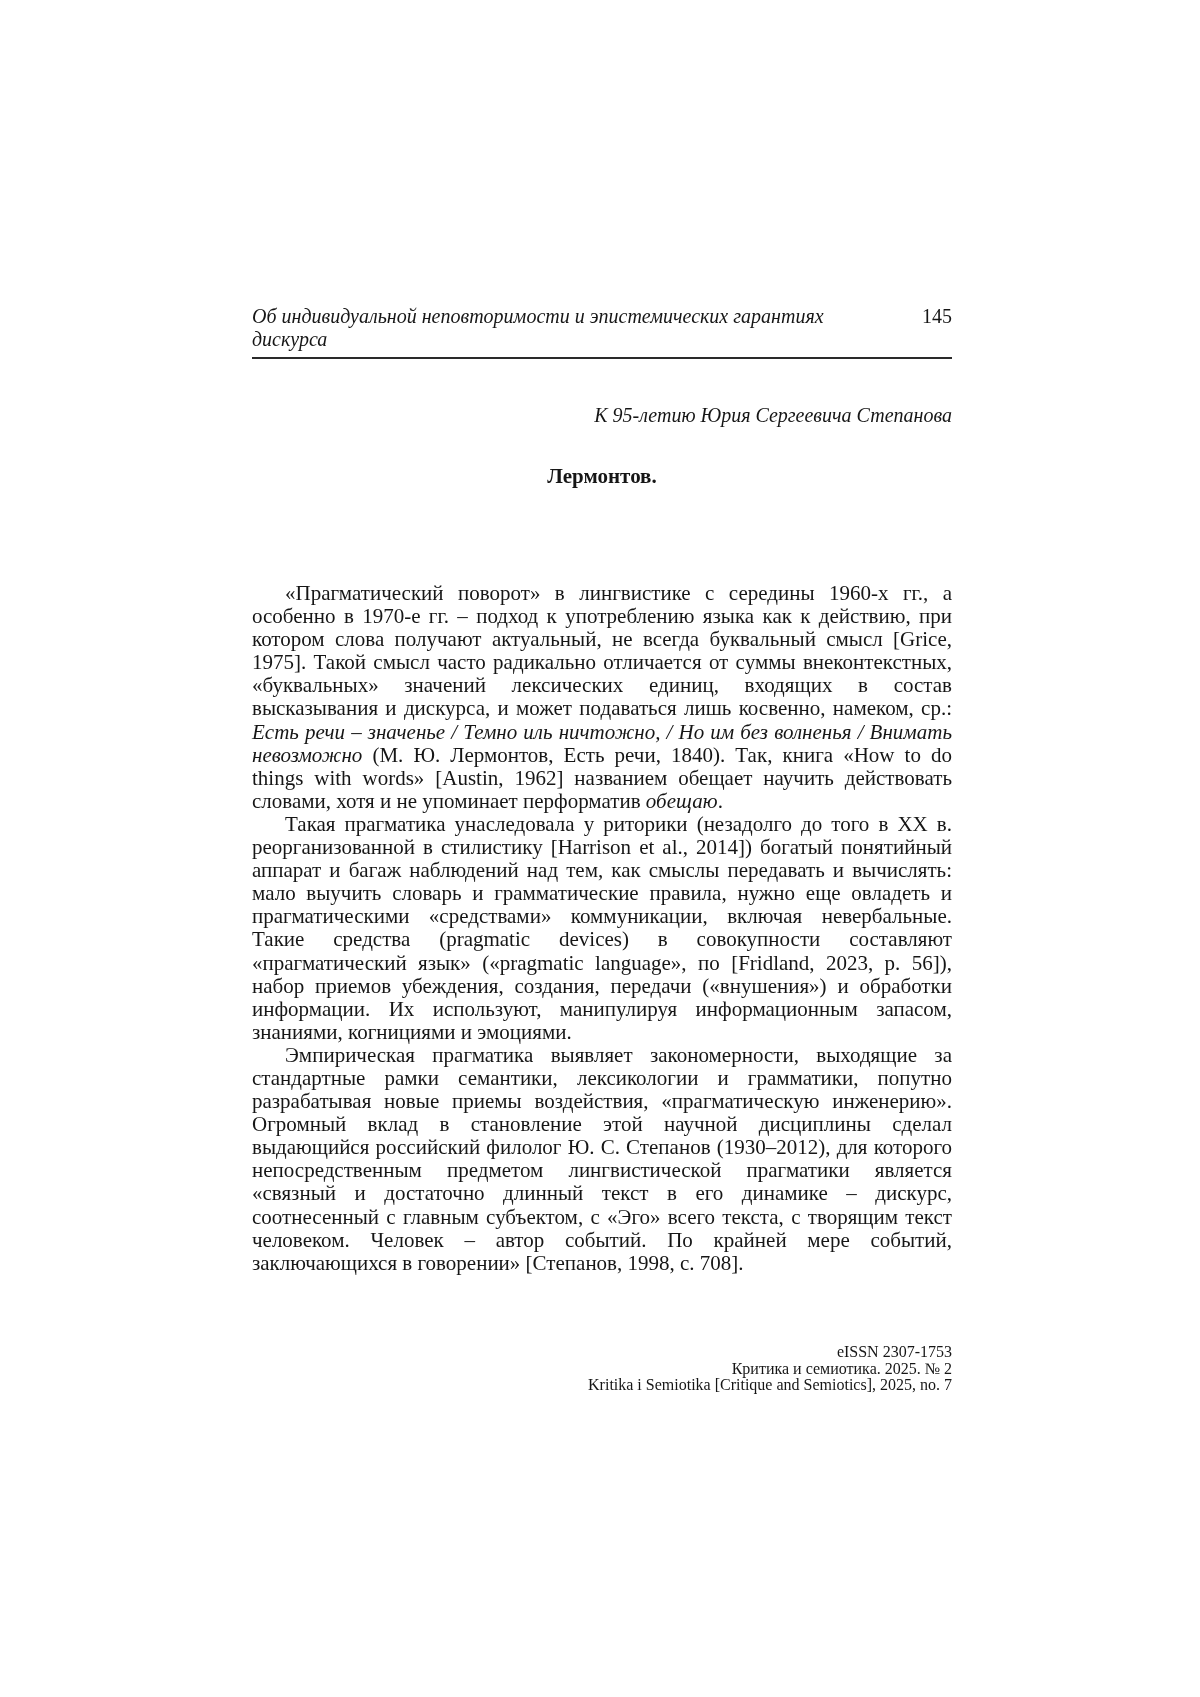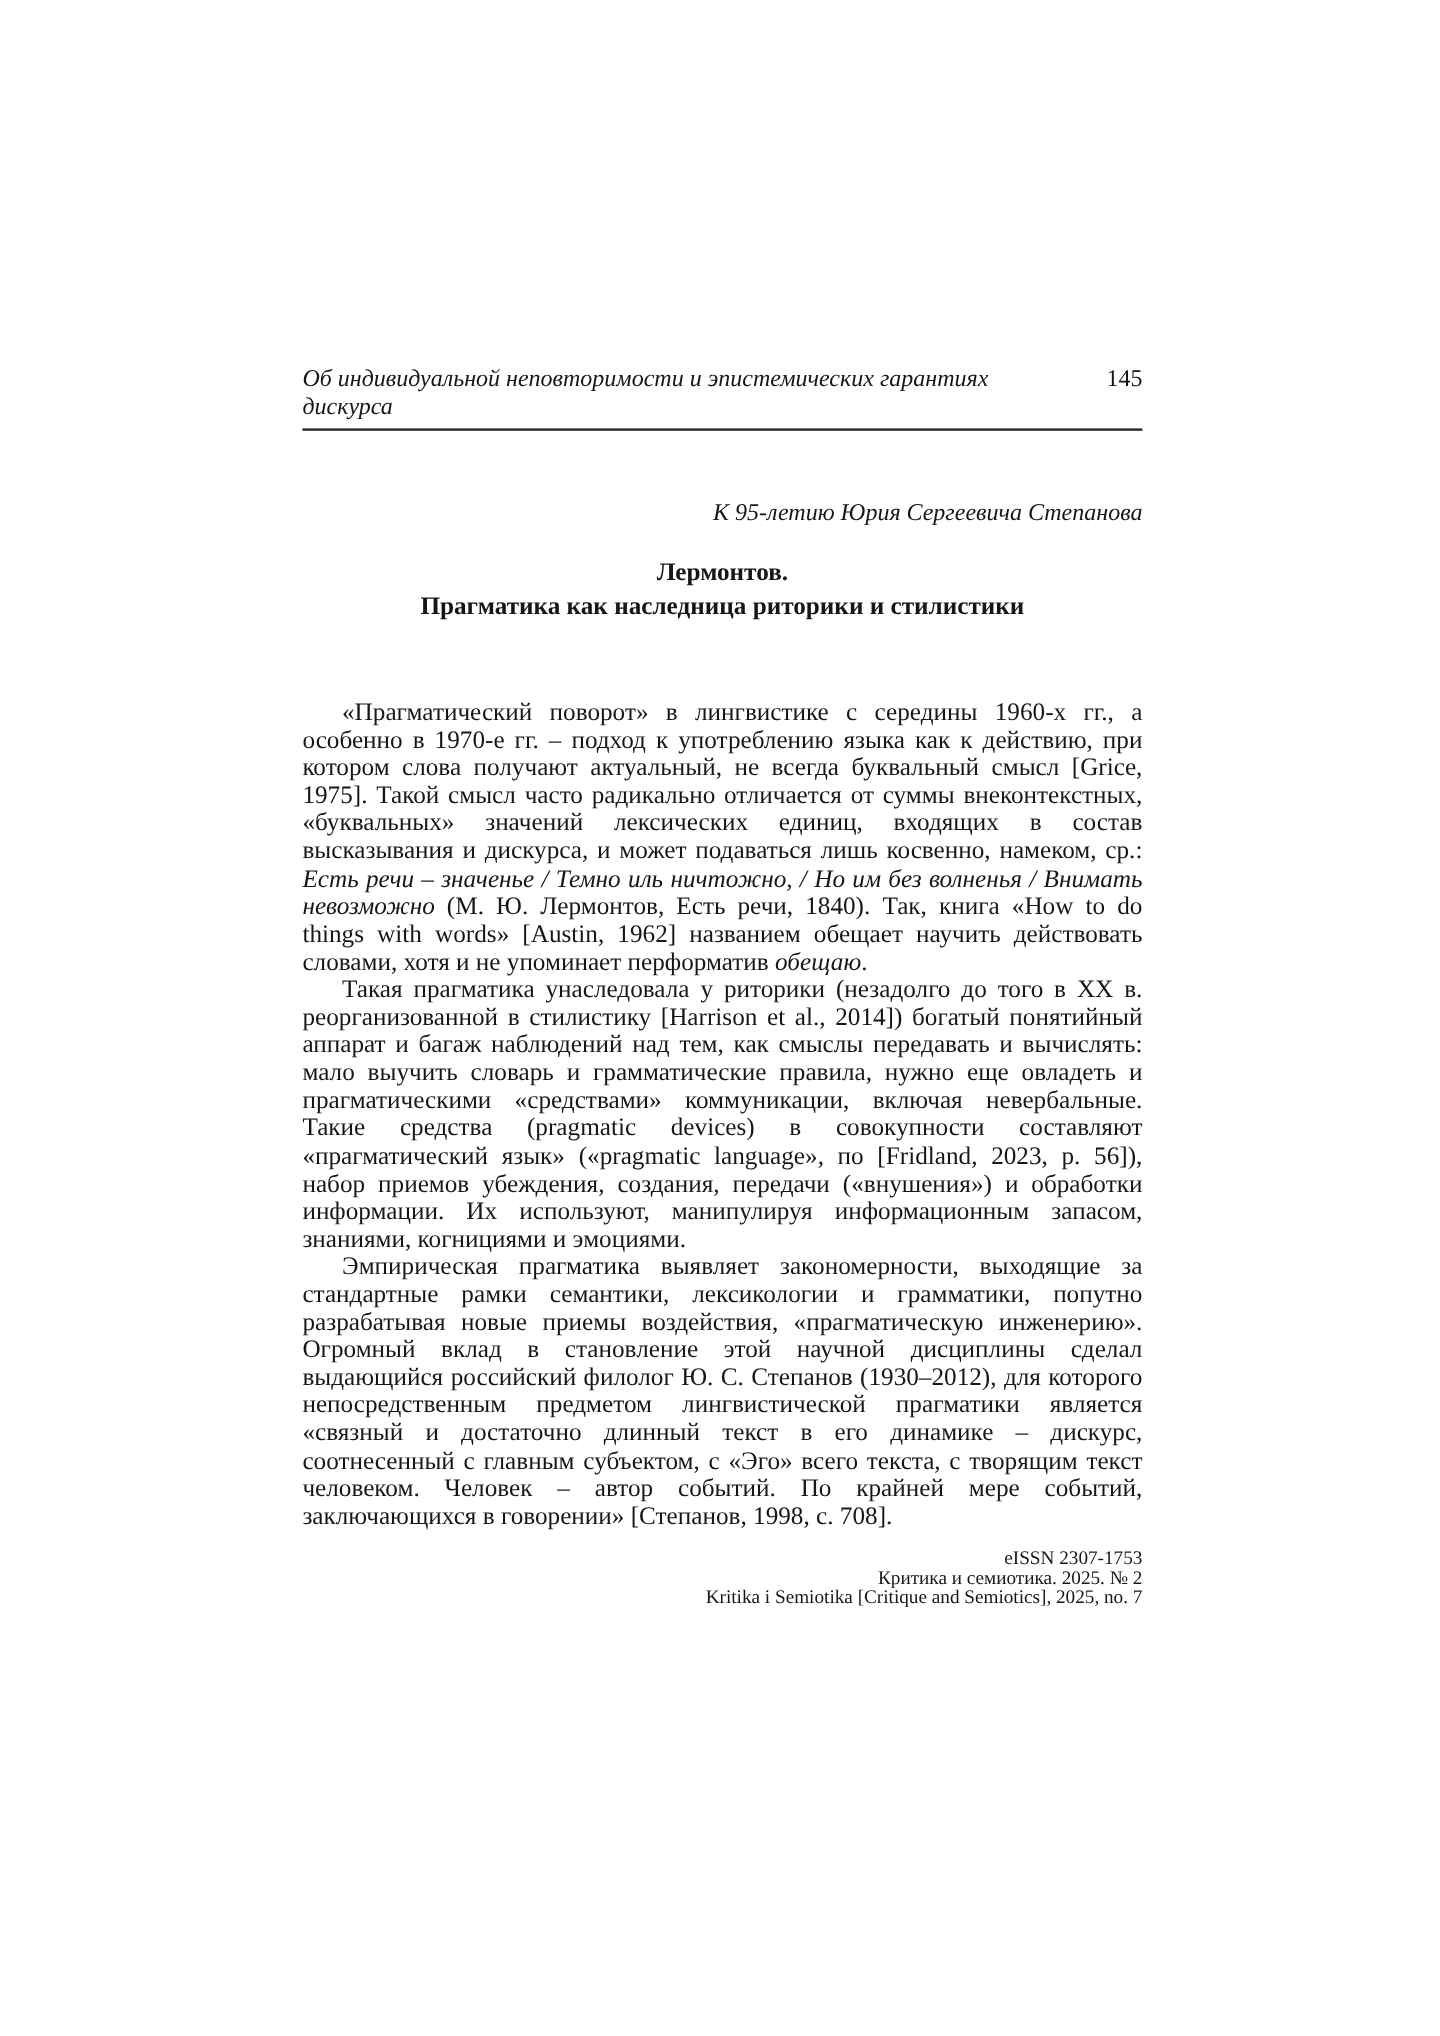--- a/index.html
+++ b/index.html
@@ -35,21 +35,20 @@
     white-space: nowrap;
   }
   .epigraph {
     position: absolute;
     left: 252px;
     top: 404px;
     width: 700px;
     text-align: right;
     font-style: italic;
     font-size: 20px;
-    margin-top: 12px;
   }
   .section-heading {
     position: absolute;
     left: 252px;
     top: 462px;
     width: 700px;
     text-align: center;
     font-weight: bold;
     font-size: 21px;
     line-height: 29px;
@@ -67,42 +66,41 @@
   .body-text p {
     margin: 0;
     text-indent: 33px;
   }
   .italic {
     font-style: italic;
   }
   .imprint {
     position: absolute;
     left: 252px;
-    top: 1291px;
+    top: 1344px;
     width: 700px;
     text-align: right;
     font-size: 16px;
     line-height: 16.6px;
   }
 </style>
 </head>
 <body>
 
 <div class="page">
 
   <div class="running-head">
     <span class="running-title">Об индивидуальной неповторимости и эпистемических гарантиях дискурса</span>
     <span class="page-number">145</span>
   </div>
 
   <div class="epigraph">К 95-летию Юрия Сергеевича Степанова</div>
 
   <div class="section-heading">
     <div>Лермонтов.</div>
-    <div>Прагматика как наследница риторики и стилистики</div>
   </div>
 
   <div class="body-text">
     <p>
       <span>«Прагматический поворот» в лингвистике с середины 1960-х гг., а особенно в 1970-е гг. – подход к употреблению языка как к действию, при котором слова получают актуальный, не всегда буквальный смысл [Grice, 1975]. Такой смысл часто радикально отличается от суммы внеконтекстных, «буквальных» значений лексических единиц, входящих в состав высказывания и дискурса, и может подаваться лишь косвенно, намеком, ср.: </span><span class="italic">Есть речи – значенье / Темно иль ничтожно, / Но им без волненья / Внимать невозможно</span><span> (М. Ю. Лермонтов, Есть речи, 1840). Так, книга «How to do things with words» [Austin, 1962] названием обещает научить действовать словами, хотя и не упоминает перформатив </span><span class="italic">обещаю</span><span>.</span>
     </p>
     <p>
       <span>Такая прагматика унаследовала у риторики (незадолго до того в XX в. реорганизованной в стилистику [Harrison et al., 2014]) богатый понятийный аппарат и багаж наблюдений над тем, как смыслы передавать и вычислять: мало выучить словарь и грамматические правила, нужно еще овладеть и прагматическими «средствами» коммуникации, включая невербальные. Такие средства (pragmatic devices) в совокупности составляют «прагматический язык» («pragmatic language», по [Fridland, 2023, p. 56]), набор приемов убеждения, создания, передачи («внушения») и обработки информации. Их используют, манипулируя информационным запасом, знаниями, когнициями и эмоциями.</span>
     </p>
     <p>

